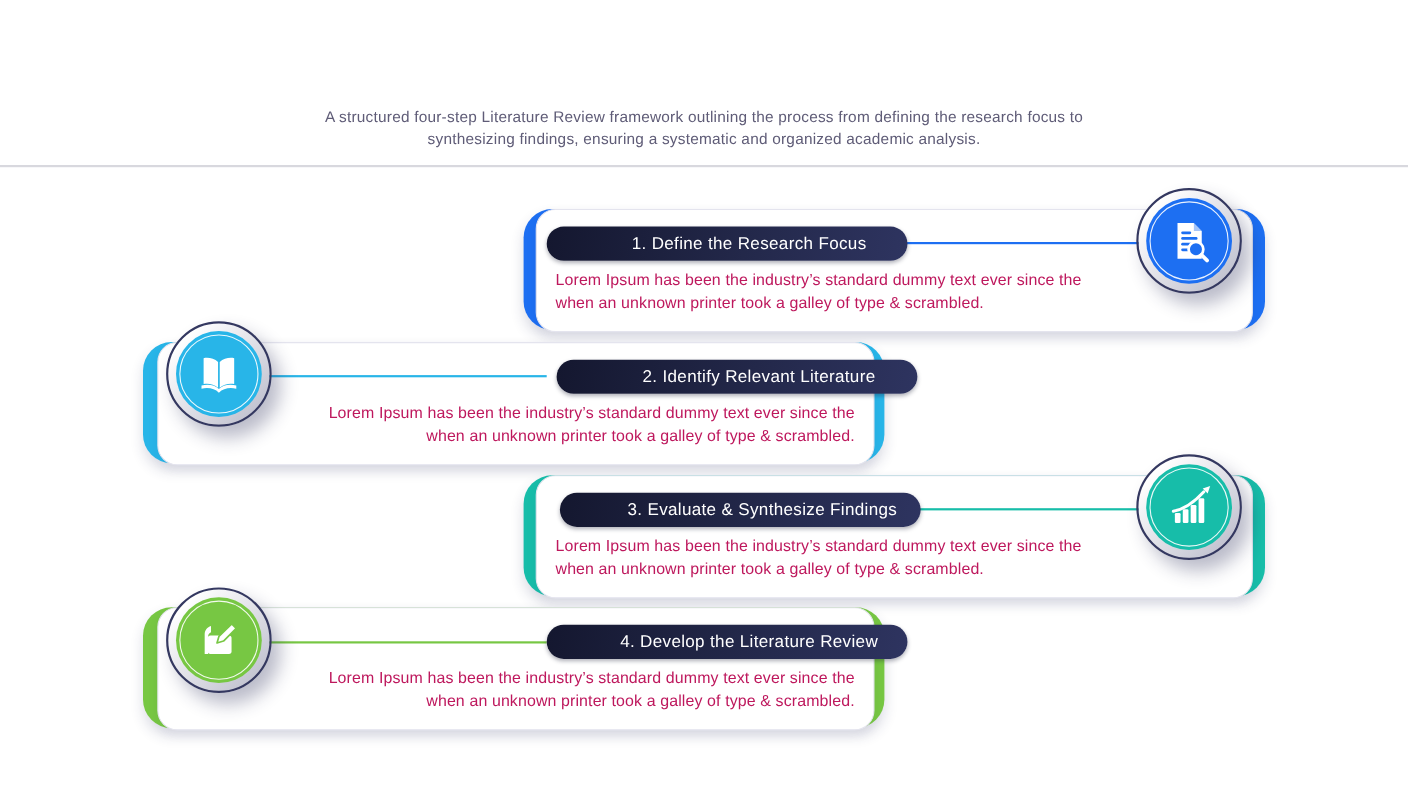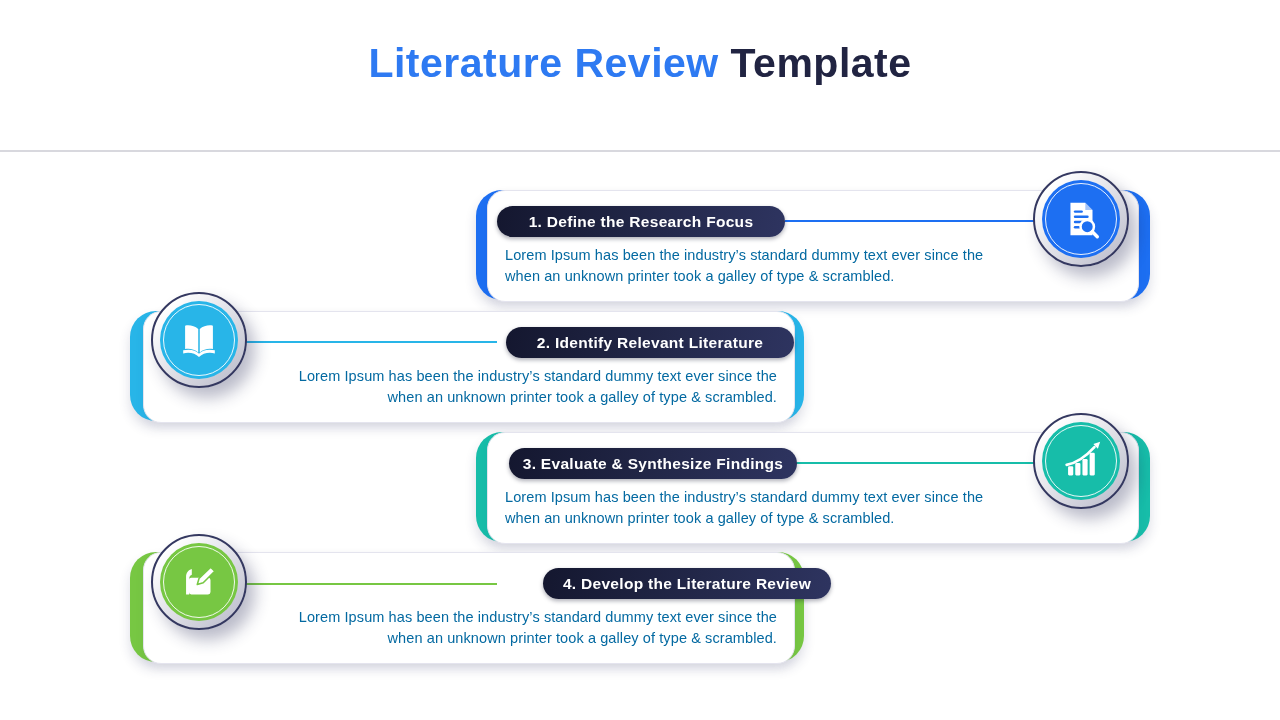--- a/index.html
+++ b/index.html
@@ -25,26 +25,27 @@
     position:absolute;border-radius:26px;background:var(--accent);
     box-shadow:0 7px 12px rgba(35,45,95,.16);
   }
   .card{
     position:absolute;background:#ffffff;border:1px solid #e4e4ee;border-radius:18px;
     box-shadow:0 4px 10px rgba(35,45,95,.05);
   }
   .pill{
     position:absolute;width:288px;height:31px;border-radius:16px;
     background:linear-gradient(100deg,#14172f 0%,#23284a 55%,#2e3460 100%);
-    color:#ffffff;font-size:15.5px;font-weight:700;letter-spacing:.3px;
+    color:#ffffff;font-size:15.5px;font-weight:400;letter-spacing:.3px;
     display:flex;align-items:center;justify-content:center;z-index:5;
     box-shadow:0 2px 4px rgba(20,23,47,.35);
+    padding-left:40px;
   }
   .body-text{
-    position:absolute;width:515px;font-size:14.5px;line-height:20.5px;color:#0369a1;
+    position:absolute;width:515px;font-size:14.5px;line-height:20.5px;color:#be185d;
     letter-spacing:.1px;
   }
   .body-left{text-align:left;}
   .body-right{text-align:right;}
   .connector{position:absolute;height:2px;background:var(--accent);z-index:2;}
   
   .badge{position:absolute;width:96px;height:96px;z-index:6;}
   .badge-ring{
     width:92px;height:92px;border-radius:50%;
     background:linear-gradient(135deg,#ffffff 15%,#c4c5d2 85%);
@@ -61,21 +62,21 @@
     content:"";position:absolute;inset:3px;border:1.5px solid rgba(255,255,255,.9);border-radius:50%;
   }
   .badge-core svg{display:block;}
 </style>
 </head>
 <body>
 
 <div class="stage">
 
   
-  <div class="title"><span class="title-highlight">Literature Review</span><span class="title-rest"> Template</span></div>
+  <div class="subtitle">A structured four-step Literature Review framework outlining the process from defining the research focus to synthesizing findings, ensuring a systematic and organized academic analysis.</div>
   <div class="divider"></div>
 
   
   <div class="step" style="--accent: #1d6ff2;">
     <div class="band" style="left:476px;top:190px;width:674px;height:110px;"></div>
     <div class="card" style="left:487px;top:190px;width:650px;height:110px;"></div>
     <div class="connector" style="left:785px;top:220px;width:255px;"></div>
     <div class="pill" style="left:497px;top:206px;">1. Define the Research Focus</div>
     <div class="body-text body-left" style="left:505px;top:245px;">Lorem Ipsum has been the industry’s standard dummy text ever since the when an unknown printer took a galley of type &amp; scrambled.</div>
     <div class="badge" style="left:1033px;top:171px;">
@@ -143,21 +144,21 @@
         </div>
       </div>
     </div>
   </div>
 
   
   <div class="step" style="--accent: #77c743;">
     <div class="band" style="left:130px;top:552px;width:674px;height:110px;"></div>
     <div class="card" style="left:143px;top:552px;width:650px;height:110px;"></div>
     <div class="connector" style="left:240px;top:583px;width:257px;"></div>
-    <div class="pill" style="left:497px;top:568px;margin-left:46px;">4. Develop the Literature Review</div>
+    <div class="pill" style="left:497px;top:568px;">4. Develop the Literature Review</div>
     <div class="body-text body-right" style="left:262px;top:607px;">Lorem Ipsum has been the industry’s standard dummy text ever since the when an unknown printer took a galley of type &amp; scrambled.</div>
     <div class="badge" style="left:151px;top:534px;">
       <div class="badge-ring">
         <div class="badge-core">
           <svg width="46" height="46" viewBox="0 0 48 48">
             <g fill="#ffffff">
               <path d="M10.5 37 V18.5 C10.5 14.5 13 11.5 16.5 10.5 L16.5 16.5 C14.2 17.5 13.8 19.2 13.8 20.8 V37 Z"></path>
               <rect x="13.5" y="19.5" width="22.5" height="17.5" rx="2.5"></rect>
             </g>
             <path d="M36.2 8.6 L40.4 12.8 L28.4 24.8 L22.2 26.6 L24 20.4 Z" fill="#ffffff" stroke="currentColor" stroke-width="1.6" stroke-linejoin="round"></path>

